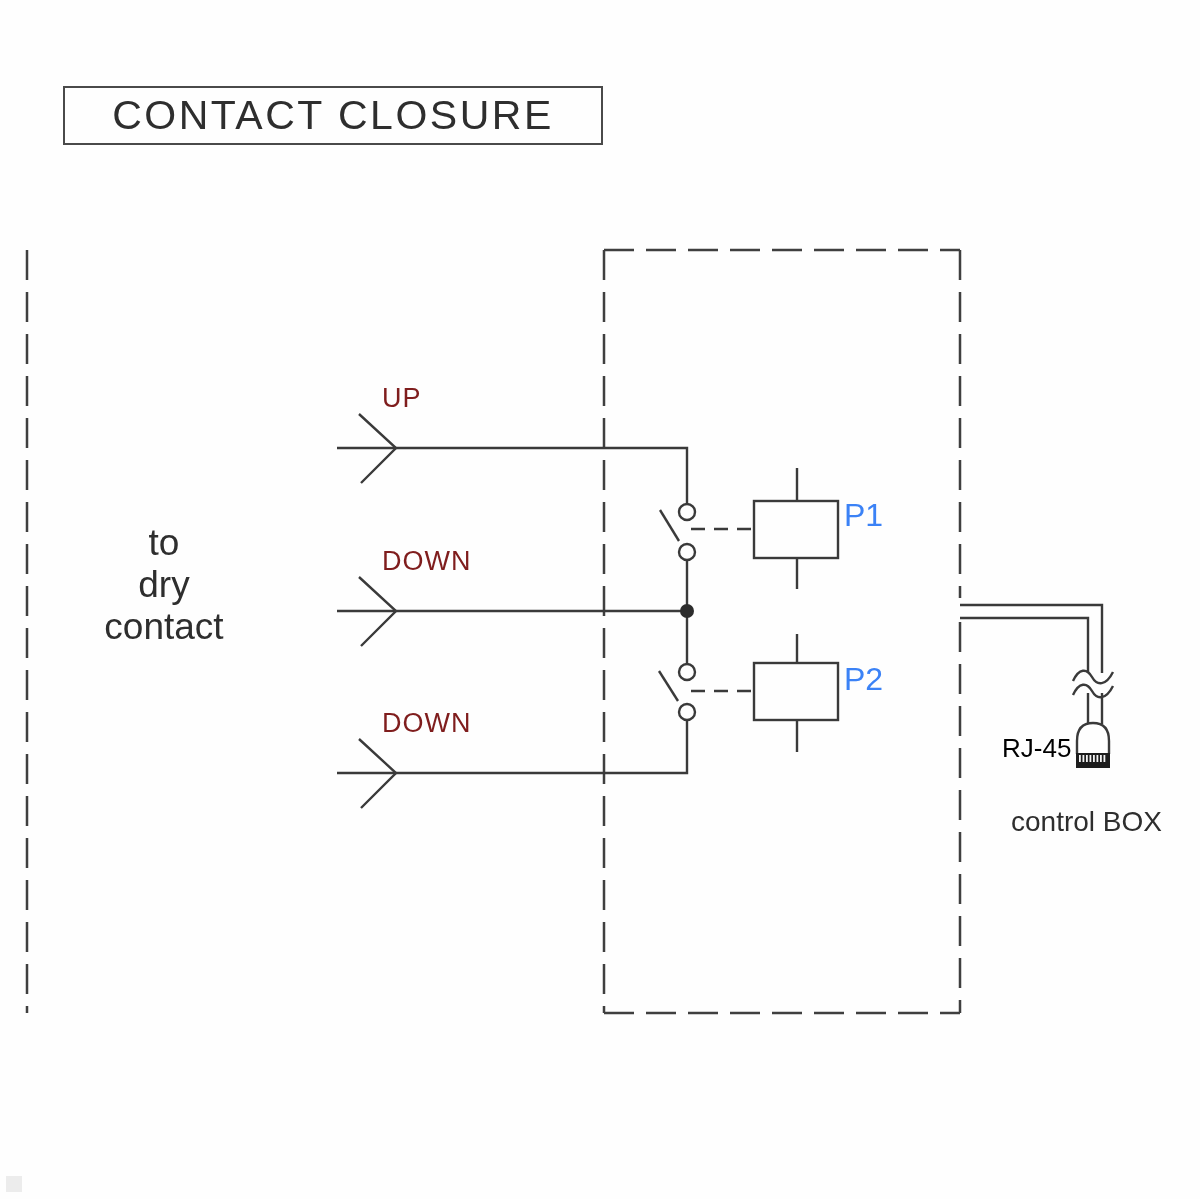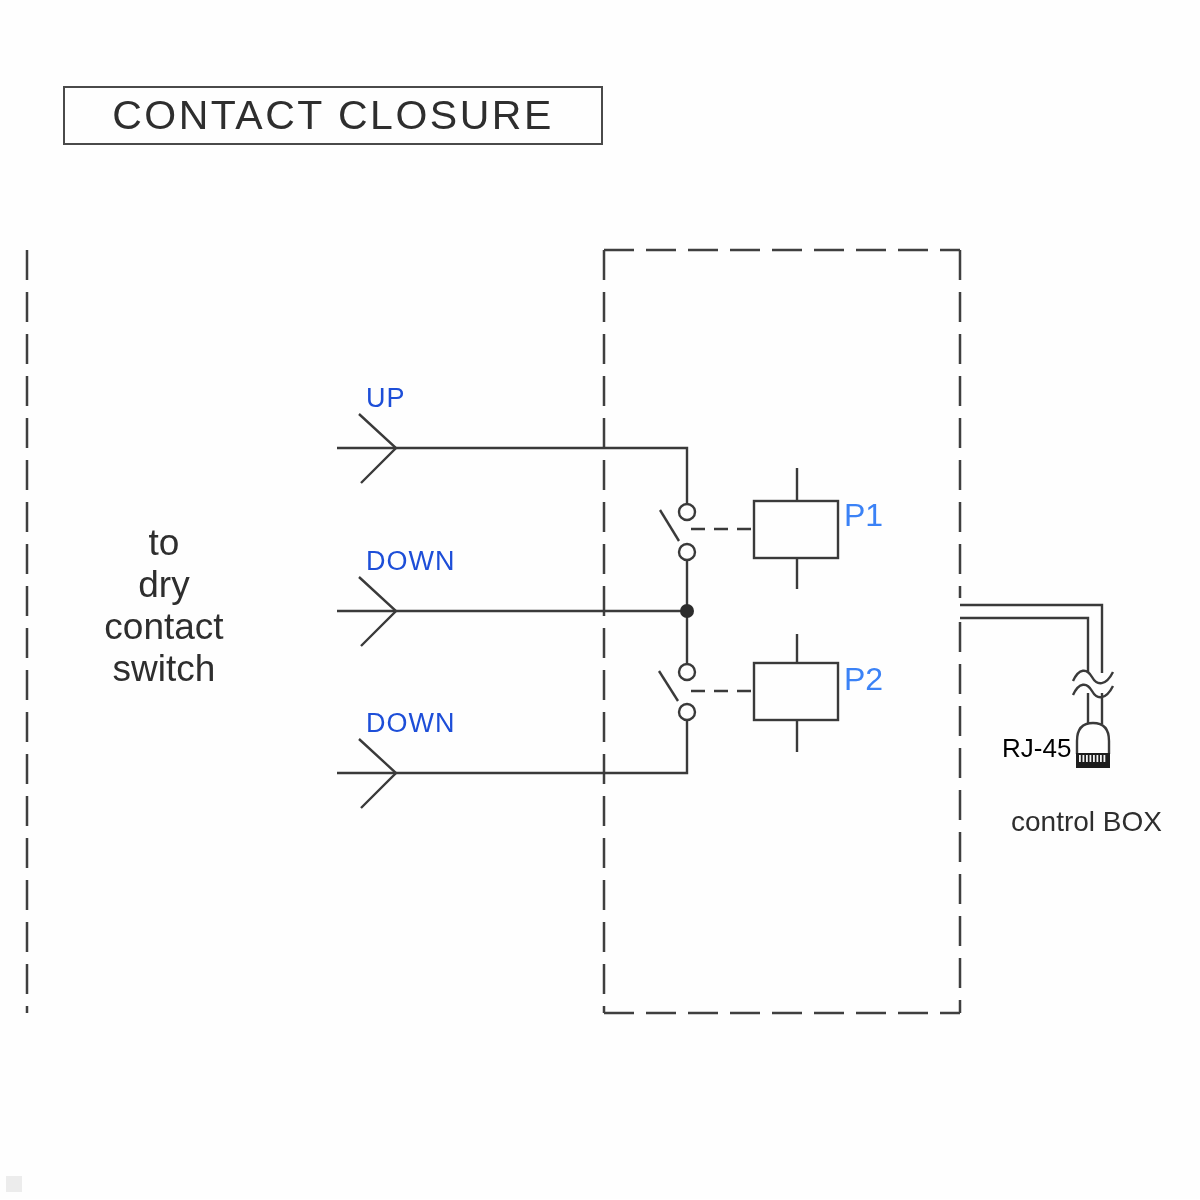--- a/index.html
+++ b/index.html
@@ -11,21 +11,21 @@
   #title-box{
     left:63px;top:86px;width:540px;height:59px;
     border:2px solid #4a4a4a;box-sizing:border-box;
     display:flex;align-items:center;justify-content:center;
     font-size:41px;letter-spacing:2.5px;color:#2e2e2e;font-weight:400;
   }
   #source-label{
     left:48px;top:522px;width:232px;text-align:center;
     font-size:37px;line-height:42px;color:#2e2e2e;
   }
-  .sig-label{font-size:27px;letter-spacing:1px;color:#1d4ed8;}
+  .sig-label{font-size:27px;letter-spacing:1px;color:#7f1d1d;margin-left:16px;}
   #lbl-up{left:366px;top:383px;}
   #lbl-comm{left:366px;top:546px;}
   #lbl-down{left:366px;top:708px;}
   .relay-label{font-size:32px;color:#3b82f6;}
   #lbl-p1{left:844px;top:497px;}
   #lbl-p2{left:844px;top:661px;}
   #lbl-rj45{left:1002px;top:733px;font-size:26px;color:#000000;}
   #lbl-controlbox{left:1011px;top:806px;font-size:28px;color:#2e2e2e;}
   svg{position:absolute;left:0;top:0;}
   .wire{stroke:#3a3a3a;stroke-width:2.4;fill:none;stroke-linecap:butt;}
@@ -124,21 +124,20 @@
   </svg>
 
   <div id="title-box" class="abs">
     <span>CONTACT CLOSURE</span>
   </div>
 
   <div id="source-label" class="abs">
     <div>to</div>
     <div>dry</div>
     <div>contact</div>
-    <div>switch</div>
   </div>
 
   <div id="lbl-up" class="abs sig-label">UP</div>
   <div id="lbl-comm" class="abs sig-label">DOWN</div>
   <div id="lbl-down" class="abs sig-label">DOWN</div>
 
   <div id="lbl-p1" class="abs relay-label">P1</div>
   <div id="lbl-p2" class="abs relay-label">P2</div>
 
   <div id="lbl-rj45" class="abs">RJ-45</div>

